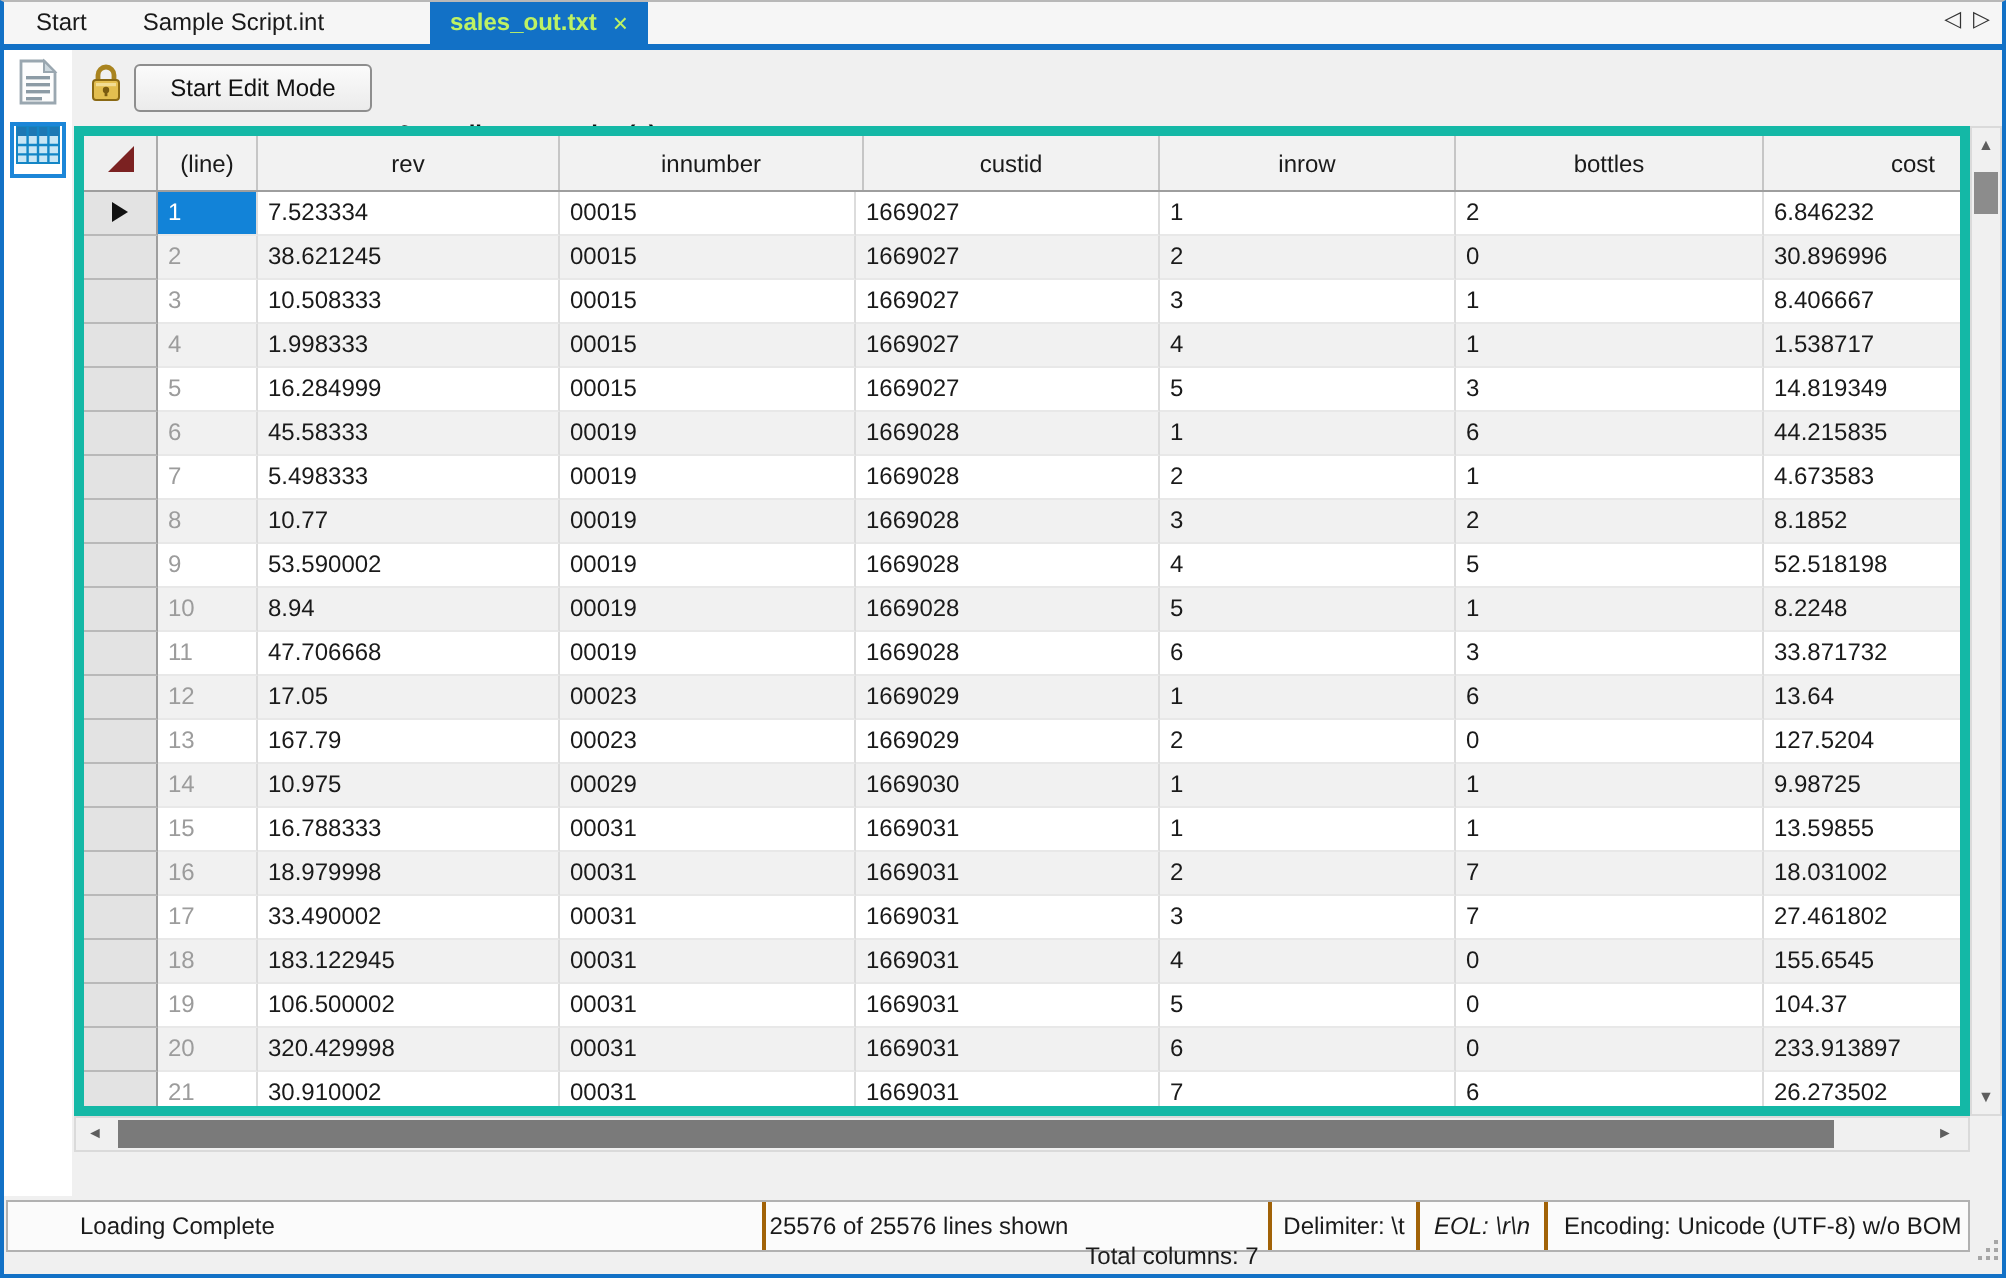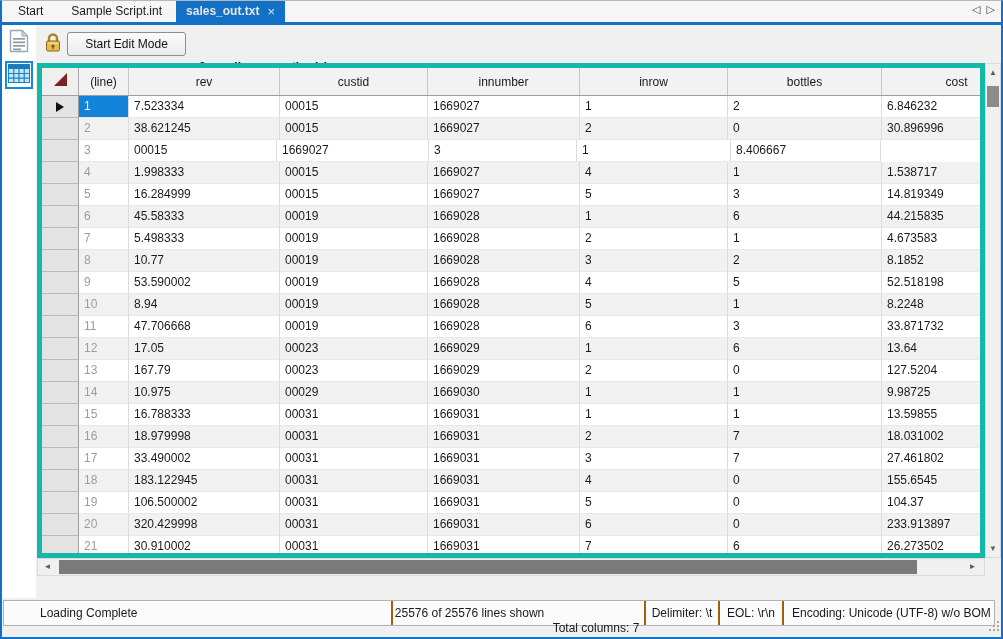--- a/index.html
+++ b/index.html
@@ -4,21 +4,21 @@
 <style>
   * { margin:0; padding:0; box-sizing:border-box; }
   html,body { background:#fff; font-family:"Liberation Sans", sans-serif; }
   .window { position:relative; width:1003px; height:639px; background:#F0F0F0; overflow:hidden;padding-left:36px; }
   .frame { position:absolute; inset:0; border:2px solid #1271C6; border-top:1px solid #B8B8B8; pointer-events:none; z-index:60; }
 
   
   .tabbar { position:absolute; left:0; top:0; width:1003px; height:22px; background:#F6F6F6; display:flex; align-items:stretch; z-index:5; }
   #tabs { display:flex; align-items:stretch; margin-left:4px; }
   .tab { display:flex; align-items:center; padding:0 14px; font-size:12px; color:#1a1a1a; cursor:default; }
-  .tab.active { background:#1271C6; color:#e5e5e5; font-weight:bold; padding:0 10px; }
+  .tab.active { background:#1271C6; color:#bef264; font-weight:bold; padding:0 10px;margin-left:39px; }
   .tab-close { margin-left:8px; font-size:13px; font-weight:normal; line-height:1; }
   .tabnav { position:absolute; right:8px; top:3px; display:flex; gap:6px; font-size:11px; color:#333; z-index:6; }
   .tabnav span { cursor:default; }
   .tab-underline { position:absolute; left:0; top:22px; width:1003px; height:3px; background:#1271C6; z-index:5; }
 
   
   .toolbar { position:absolute; left:36px; top:25px; width:965px; height:38px; background:#F0F0F0; display:flex; align-items:center; }
   .lock { margin-left:9px; }
   .edit-btn { margin-left:6px; width:119px; height:24px; font-family:"Liberation Sans",sans-serif; font-size:12px; color:#111;
               background:linear-gradient(#FBFBFB,#EBEBEB); border:1px solid #8E8E8E; border-radius:3px; }
@@ -46,24 +46,24 @@
   .vscroll { position:absolute; left:985px; top:63px; width:16px; height:495px; background:#F0F0F0; border:1px solid #DADADA; }
   .vscroll .arr { position:absolute; left:0; width:14px; height:15px; text-align:center; font-size:8px; color:#5E5E5E; line-height:15px; }
   .vscroll .up { top:1px; } .vscroll .down { bottom:1px; }
   .vthumb { position:absolute; left:1px; top:22px; width:12px; height:21px; background:#8C8C8C; }
   .hscroll { position:absolute; left:37px; top:558px; width:948px; height:18px; background:#F0F0F0; border:1px solid #DADADA; }
   .hscroll .arr { position:absolute; top:0; height:16px; width:15px; text-align:center; font-size:8px; color:#5E5E5E; line-height:16px; }
   .hscroll .left { left:2px; } .hscroll .right { right:4px; }
   .hthumb { position:absolute; left:21px; top:1px; width:858px; height:14px; background:#7A7A7A; }
 
   
-  .statusbar { position:absolute; left:3px; right:8px; top:600px; height:26px; background:#FBFBFB; border:1px solid #B1B1B1; display:flex; align-items:stretch; font-size:12px; color:#1a1a1a; z-index:6; }
+  .statusbar { position:absolute; left:3px; right:18px; top:600px; height:26px; background:#FBFBFB; border:1px solid #B1B1B1; display:flex; align-items:stretch; font-size:12px; color:#1a1a1a; z-index:6; }
   .sitem { display:flex; align-items:center; justify-content:center; border-left:2px solid #a16207; padding:0 4px; white-space:nowrap; }
   .s0 { flex:1; justify-content:flex-start; padding-left:36px; border-left:none; }
-  .s1 { width:155px; } .s2 { width:98px;margin-top:27px; } .s3 { width:74px; } .s4 { width:64px; } .s5 { width:212px; justify-content:flex-start; padding-left:8px; }
+  .s1 { width:155px; } .s2 { width:98px;margin-top:27px; } .s3 { width:74px; } .s4 { width:64px;font-style:italic; } .s5 { width:212px; justify-content:flex-start; padding-left:8px; }
   .grip { position:absolute; right:2px; bottom:3px; }
 </style>
 </head>
 <body>
 
 <div class="window">
   <div class="frame"></div>
 
   <div class="tabbar">
     <div id="tabs">
@@ -128,22 +128,22 @@
       <div class="corner">
         <span>
           <svg width="15" height="15" viewBox="0 0 15 15">
               <polygon points="1,14 14,14 14,1" fill="#7B2121"></polygon>
             </svg>
         </span>
       </div>
 
     <div class="hcell c0">(line)</div>
         <div class="hcell c1">rev</div>
+        <div class="hcell c3">innumber</div>
         <div class="hcell c2">custid</div>
-        <div class="hcell c3">innumber</div>
         <div class="hcell c4">inrow</div>
         <div class="hcell c5">bottles</div>
         <div class="hcell c6">cost</div>
       </div>
     <div id="grid-body">
         <div class="grow">
           <div class="rowhdr">
             <span><svg width="8" height="10" viewBox="0 0 8 10">
                 <polygon points="0,0 8,5 0,10" fill="#111"></polygon>
               </svg></span>
@@ -162,20 +162,21 @@
           <div class="cell c1">38.621245</div>
           <div class="cell c2">00015</div>
           <div class="cell c3">1669027</div>
           <div class="cell c4">2</div>
           <div class="cell c5">0</div>
           <div class="cell c6">30.896996</div>
         </div>
         <div class="grow">
           <div class="rowhdr"></div>
           <div class="cell c0 linecell">3</div>
+          <div class="cell c1">10.508333</div>
           <div class="cell c2">00015</div>
           <div class="cell c3">1669027</div>
           <div class="cell c4">3</div>
           <div class="cell c5">1</div>
           <div class="cell c6">8.406667</div>
         </div>
         <div class="grow shade">
           <div class="rowhdr"></div>
           <div class="cell c0 linecell">4</div>
           <div class="cell c1">1.998333</div>

